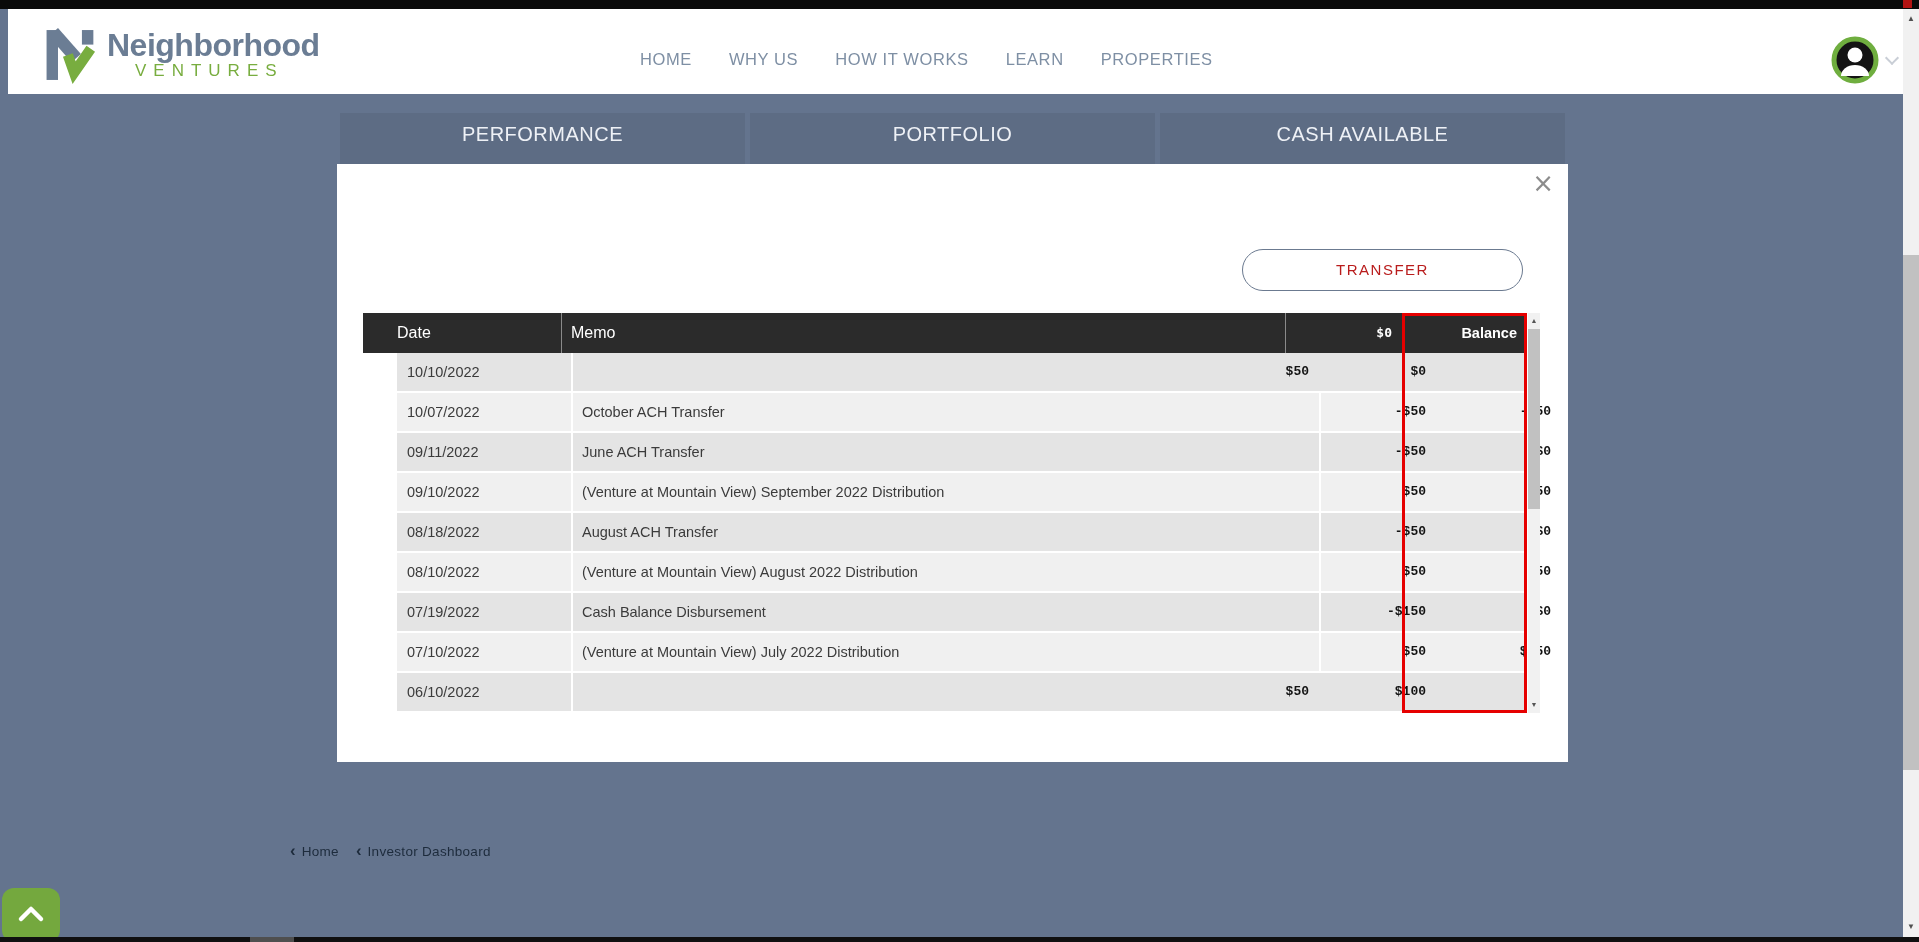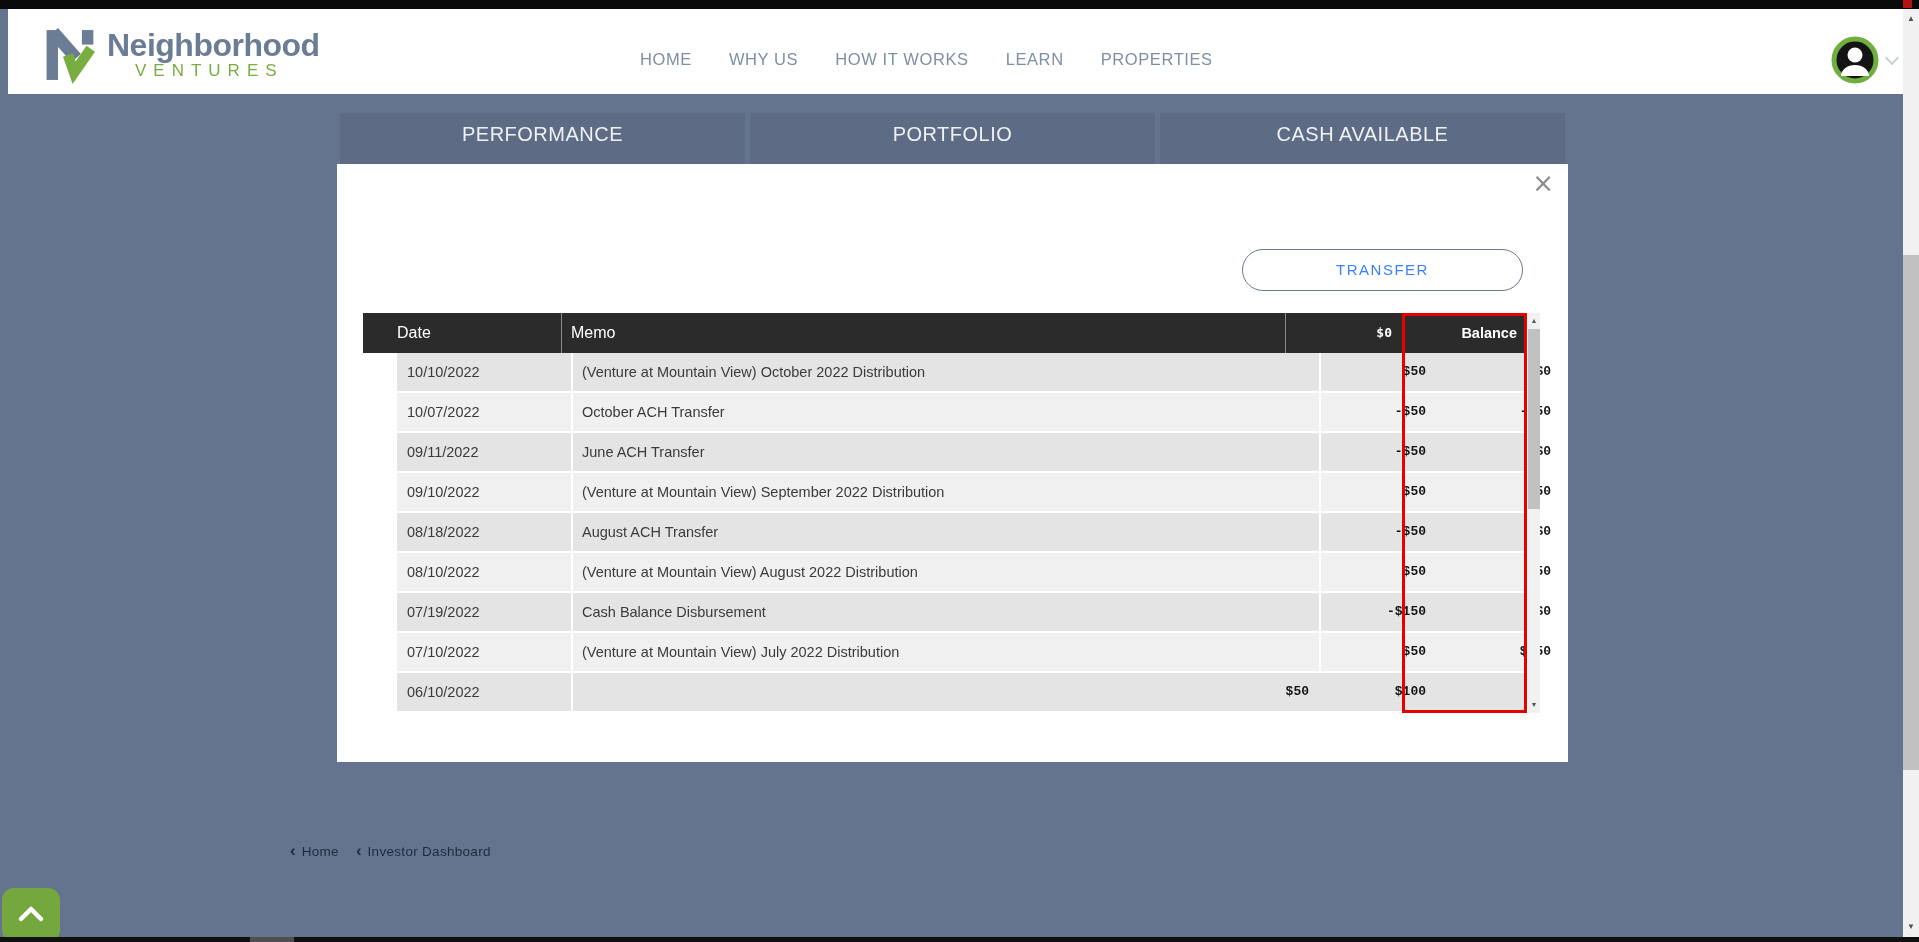--- a/index.html
+++ b/index.html
@@ -35,21 +35,21 @@
     color:#eef1f6; font-size:20px; letter-spacing:0.5px; text-align:center; padding-top:10px; cursor:pointer; }
   .tab-1 { left:340px; }
   .tab-2 { left:750px; }
   .tab-3 { left:1160px; }
 
   
   .modal { position:absolute; left:337px; top:164px; width:1231px; height:598px; background:#ffffff; z-index:10; }
   .modal-close { position:absolute; right:14px; top:6px; font-size:26px; line-height:26px; color:#8c8c8c; cursor:pointer;
     font-family:"DejaVu Sans", sans-serif; }
   .transfer-btn { position:absolute; left:905px; top:85px; width:281px; height:42px; background:#ffffff;
-    border:1px solid #6b7a90; border-radius:21px; color:#3b82f6; font-size:15px; letter-spacing:1.5px;
+    border:1px solid #6b7a90; border-radius:21px; color:#b91c1c; font-size:15px; letter-spacing:1.5px;
     text-align:center; line-height:40px; cursor:pointer; }
 
   
   .tx-table { position:absolute; left:26px; top:149px; width:1164px; }
   .thead, .trow { display:grid; grid-template-columns:174px 748px 117px 125px; height:40px; }
   .thead { background:#2b2b2b; color:#ffffff; }
   .thead .c { line-height:40px; }
   .c { overflow:hidden; white-space:nowrap; }
   .c-date { padding-left:10px; }
   .c-memo { padding-left:9px; }
@@ -140,21 +140,20 @@
 
   <div class="tx-table">
     <div class="thead">
       <div class="c c-date">Date</div>
       <div class="c c-memo">Memo</div>
       <div class="c c-amt">$0</div>
       <div class="c c-bal">Balance</div>
     </div>
     <div class="trow">
       <div class="c c-date">10/10/2022</div>
-      <div class="c c-memo">(Venture at Mountain View) October 2022 Distribution</div>
       <div class="c c-amt">$50</div>
       <div class="c c-bal">$0</div>
     </div>
     <div class="trow">
       <div class="c c-date">10/07/2022</div>
       <div class="c c-memo">October ACH Transfer</div>
       <div class="c c-amt">-$50</div>
       <div class="c c-bal">-$50</div>
     </div>
     <div class="trow">

